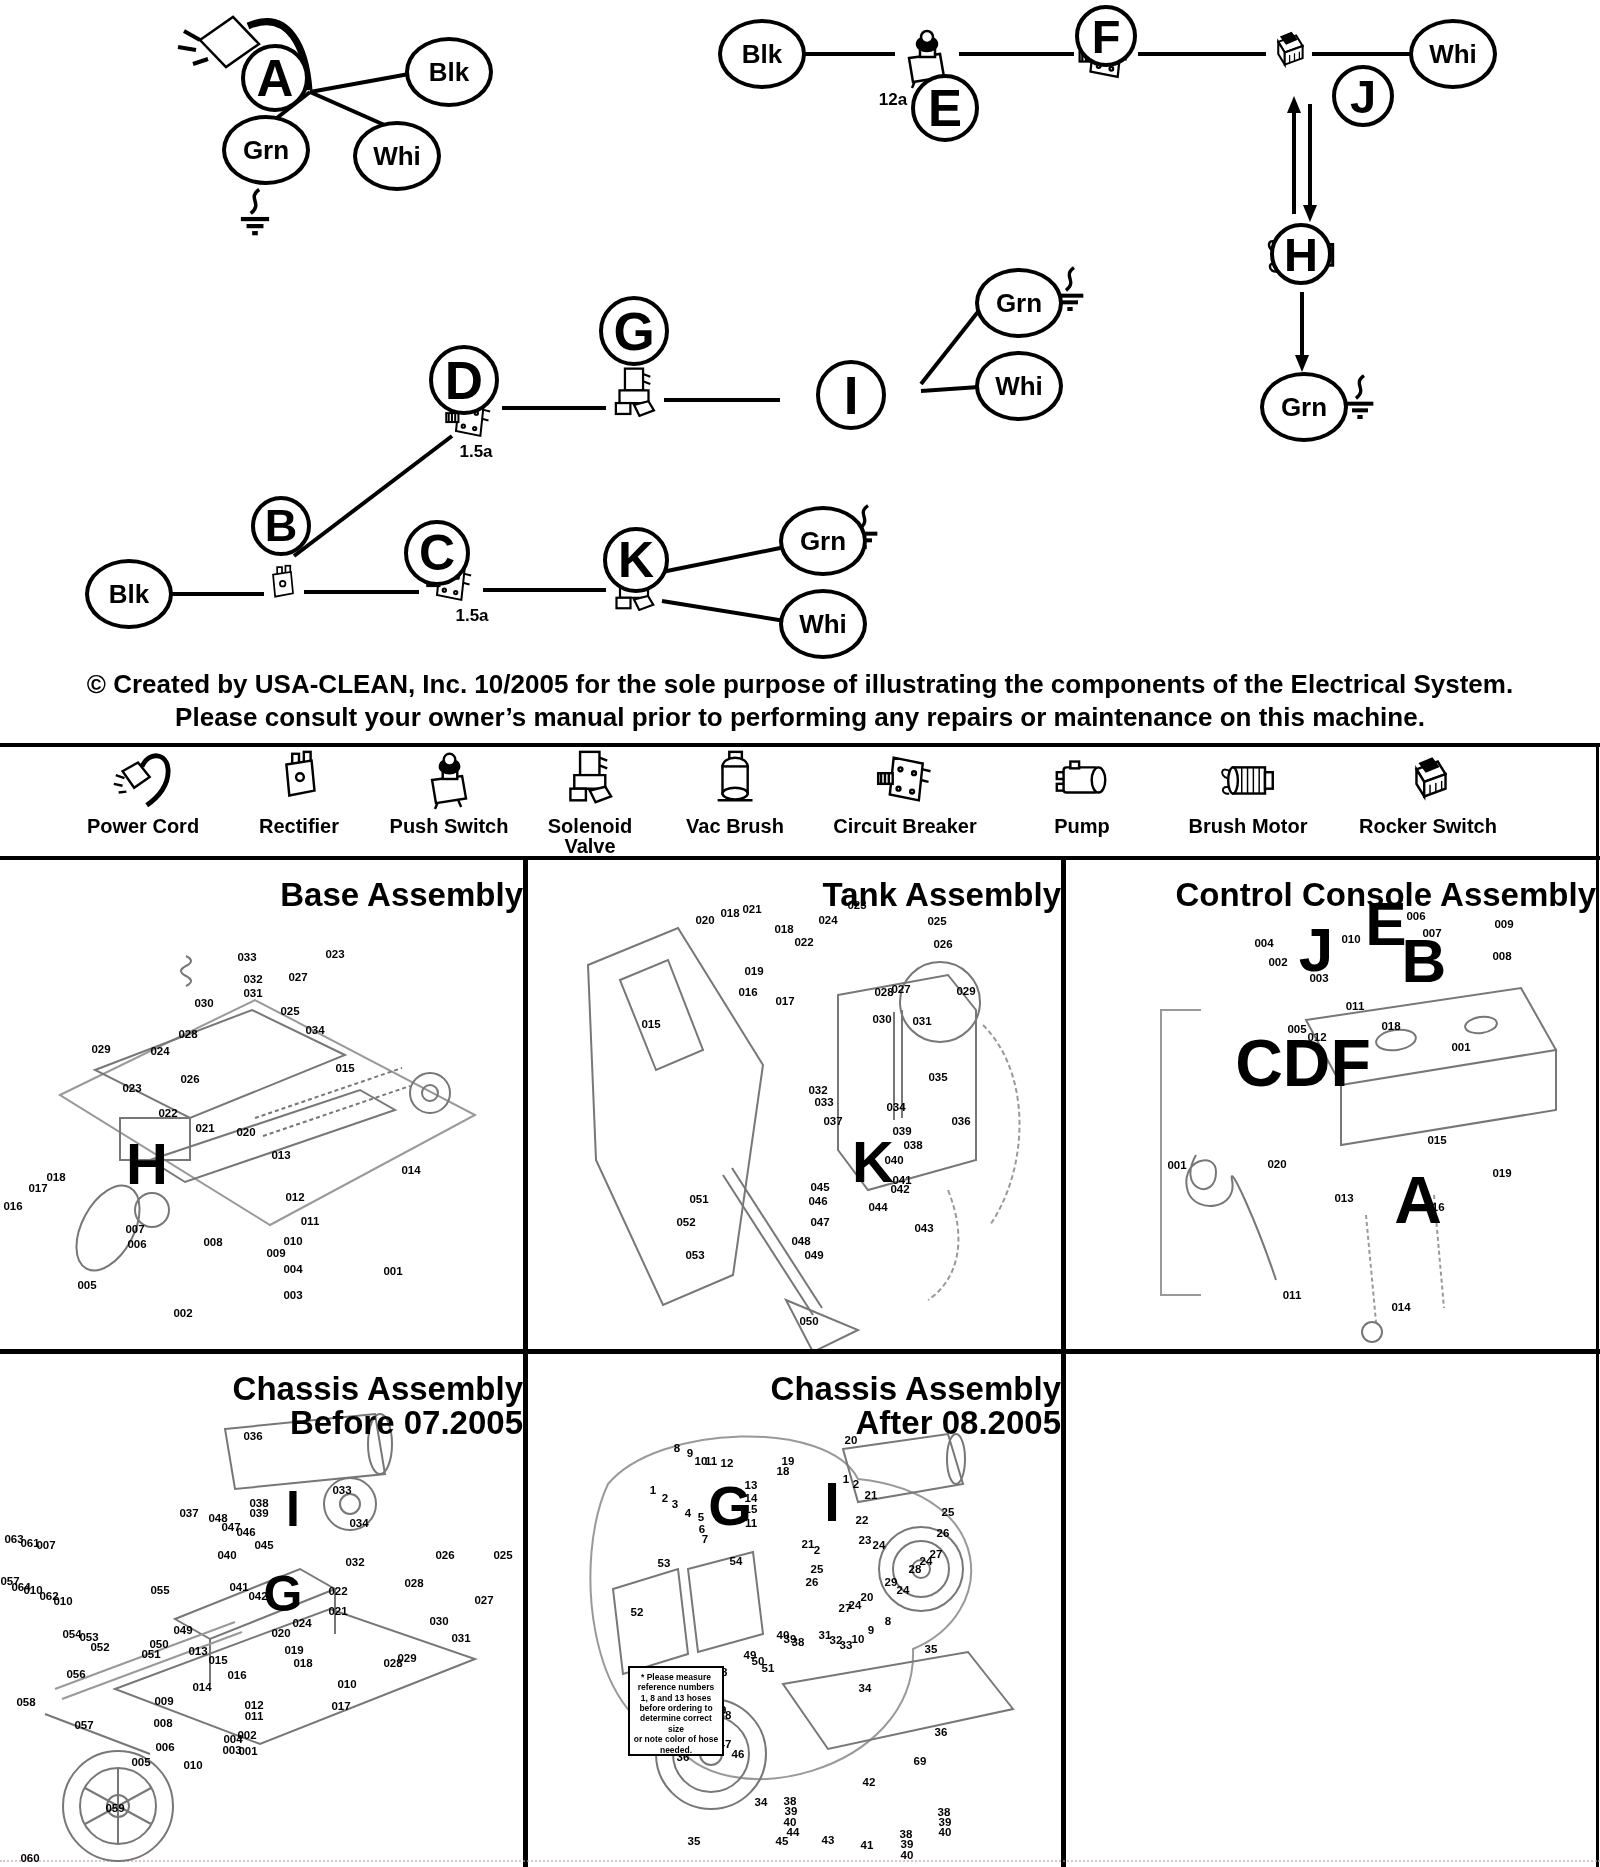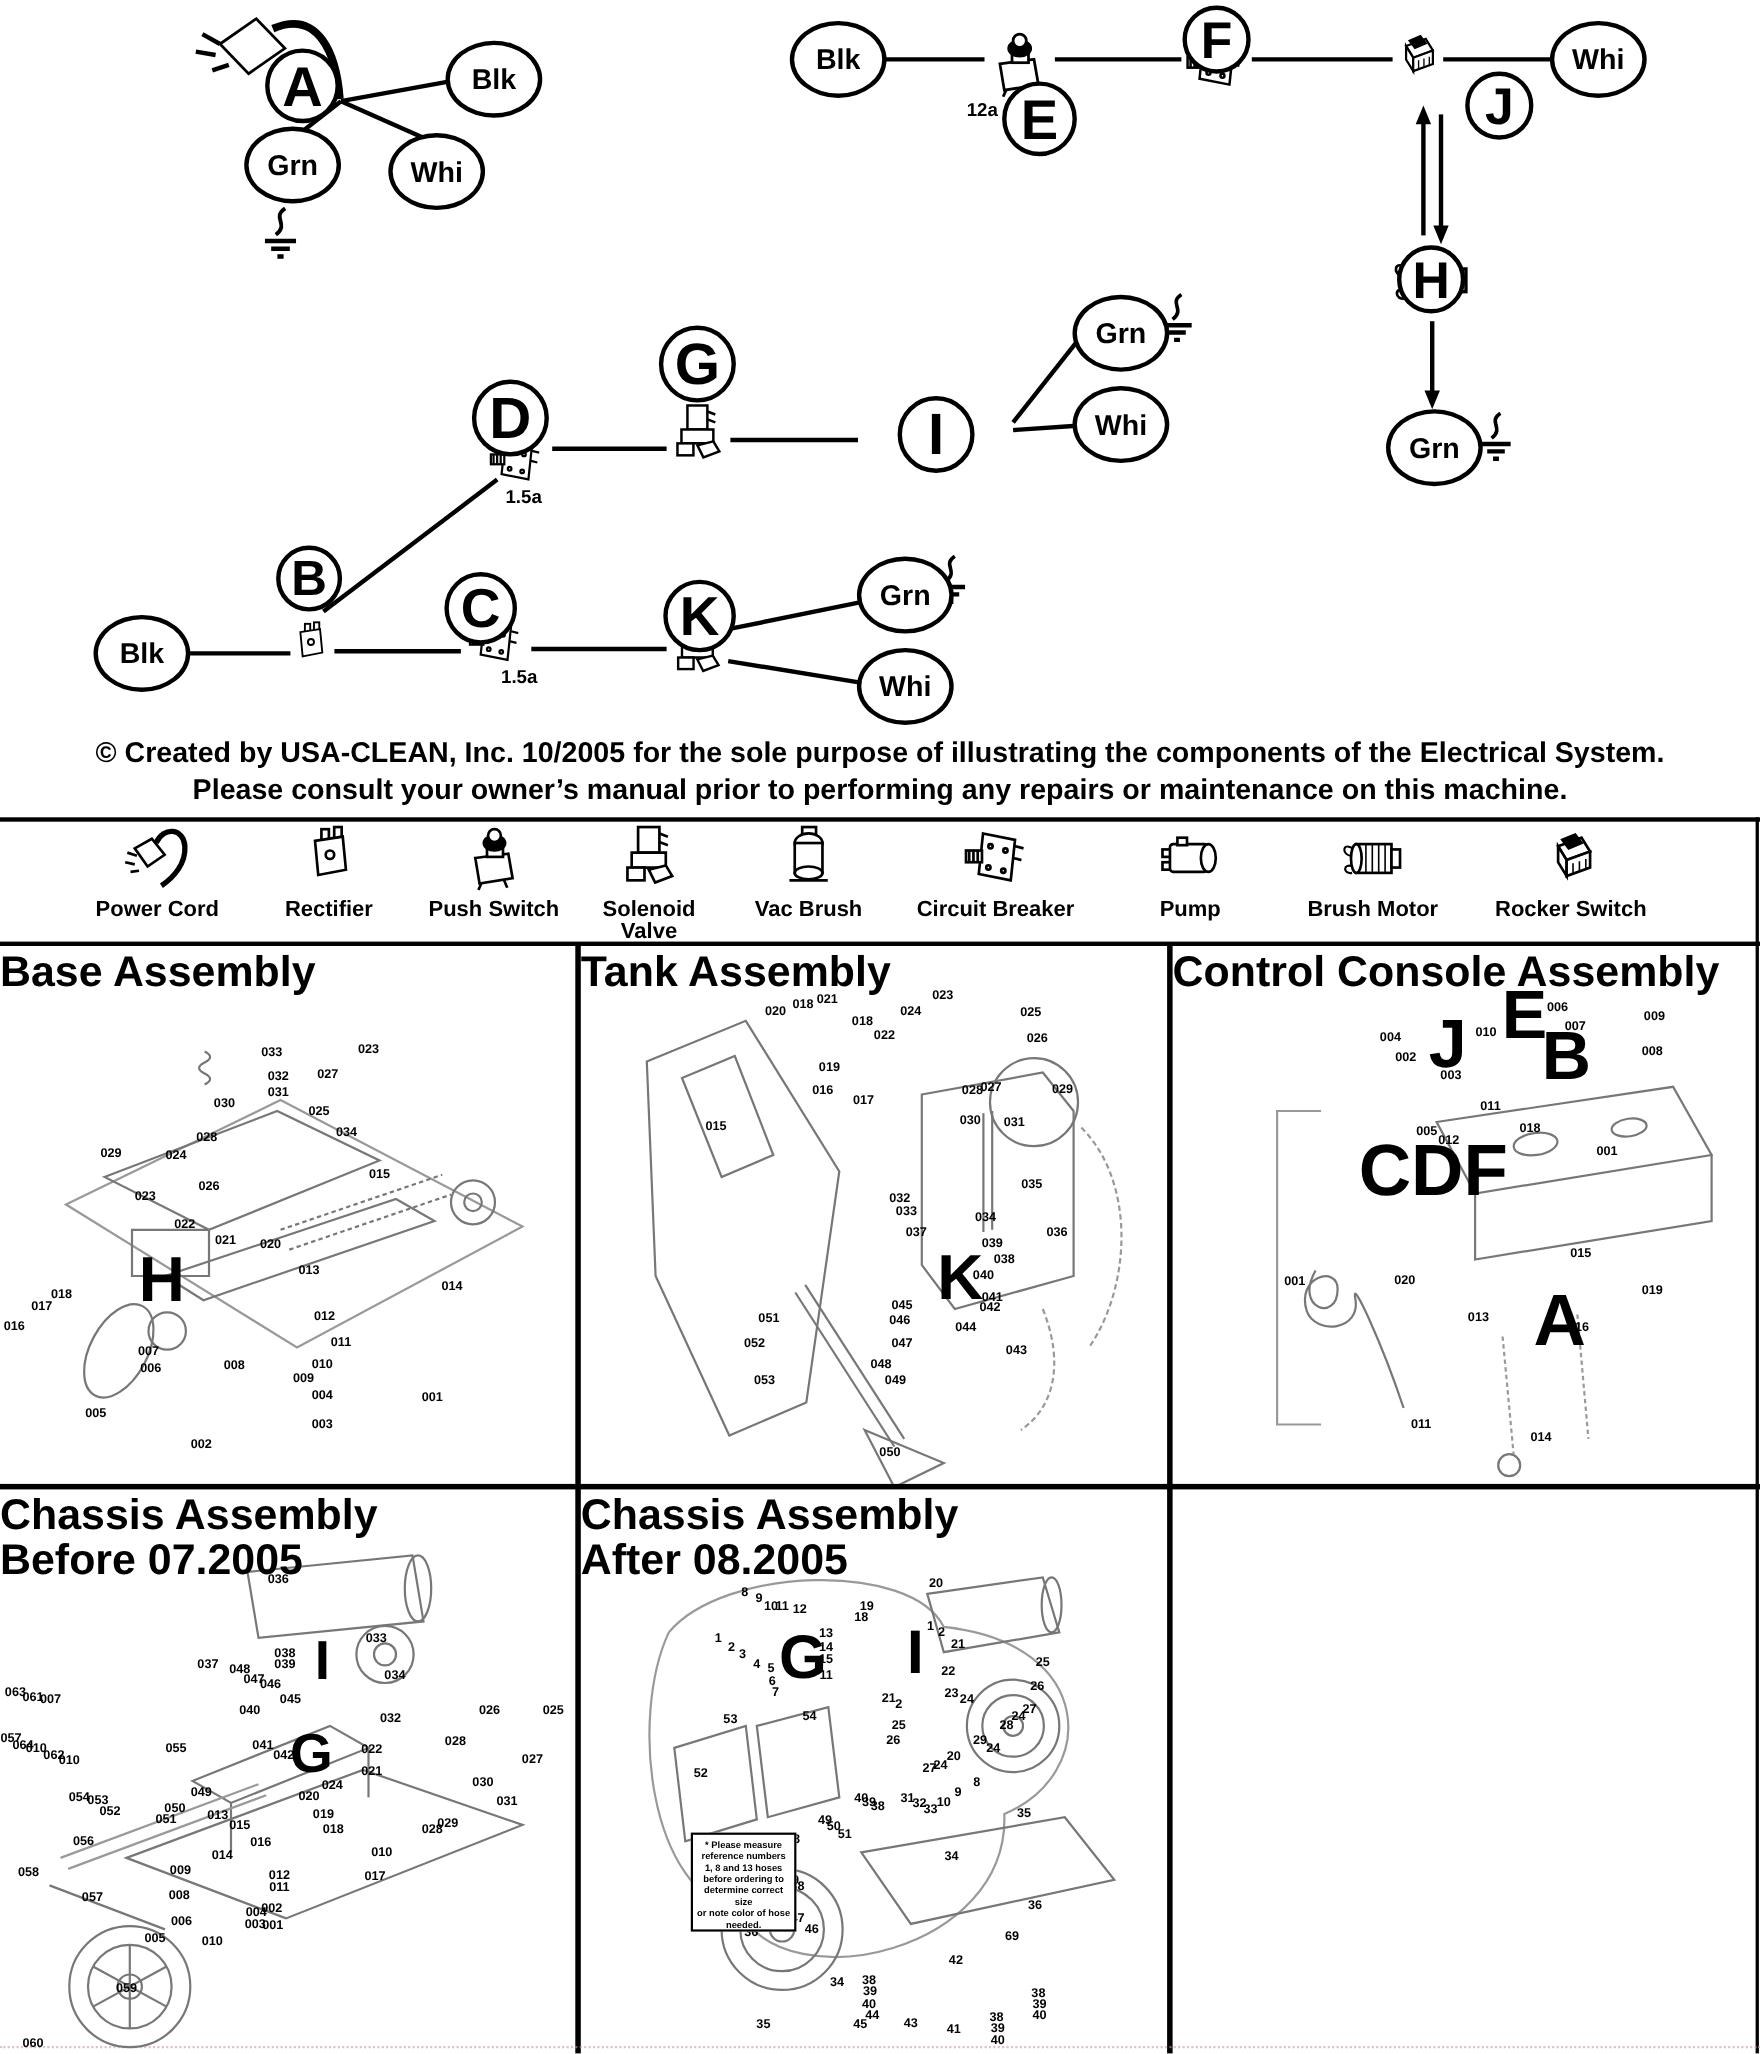--- a/index.html
+++ b/index.html
@@ -11,22 +11,22 @@
           background:#fff;display:flex;align-items:center;justify-content:center;
           font-weight:700;font-size:26px;z-index:5;transform:translate(-50%,-50%);}
   .amp{position:absolute;font-weight:700;font-size:17px;transform:translate(-50%,-50%);z-index:6;}
   .copyright{position:absolute;left:0;top:668px;width:1600px;text-align:center;
              font-weight:700;font-size:26px;line-height:1.25;}
   .hline{position:absolute;left:0;width:1600px;background:#000;}
   .vline{position:absolute;background:#000;}
   .legend-item{position:absolute;top:748px;transform:translateX(-50%);text-align:center;}
   .legend-item .lbl{font-weight:700;font-size:20px;line-height:1.0;white-space:pre-line;margin-top:2px;}
   .panel{position:absolute;overflow:hidden;}
-  .panel h2{position:absolute;left:0;top:4px;width:100%;text-align:left;margin:0;
-            font-weight:700;font-size:39px;line-height:1.04;z-index:4;}
+  .panel h2{position:absolute;left:0;top:18px;width:100%;text-align:right;margin:0;
+            font-weight:700;font-size:33px;line-height:1.04;z-index:4;}
   .panel-art{position:absolute;left:0;top:0;z-index:1;}
   .callout{position:absolute;font-weight:700;font-size:11.5px;transform:translate(-50%,-50%);
            z-index:6;letter-spacing:0;}
   .bigletter{position:absolute;font-weight:900;transform:translate(-50%,-50%);z-index:7;line-height:1;}
   .notebox{position:absolute;border:2px solid #000;background:#fff;z-index:6;
            font-weight:700;font-size:8.5px;line-height:1.22;text-align:center;padding:4px 2px;}
   .dotted-bottom{position:absolute;left:0;top:1860px;width:1600px;border-top:2px dotted #c9a;opacity:.6;}
   svg .wire{stroke:#000;stroke-width:4;fill:none;}
   svg .thick{stroke:#000;stroke-width:7;fill:none;}
   svg .part{stroke:#000;stroke-width:2.5;fill:#fff;}

